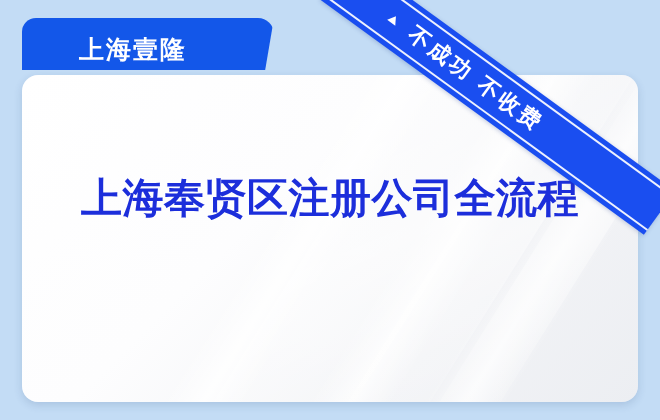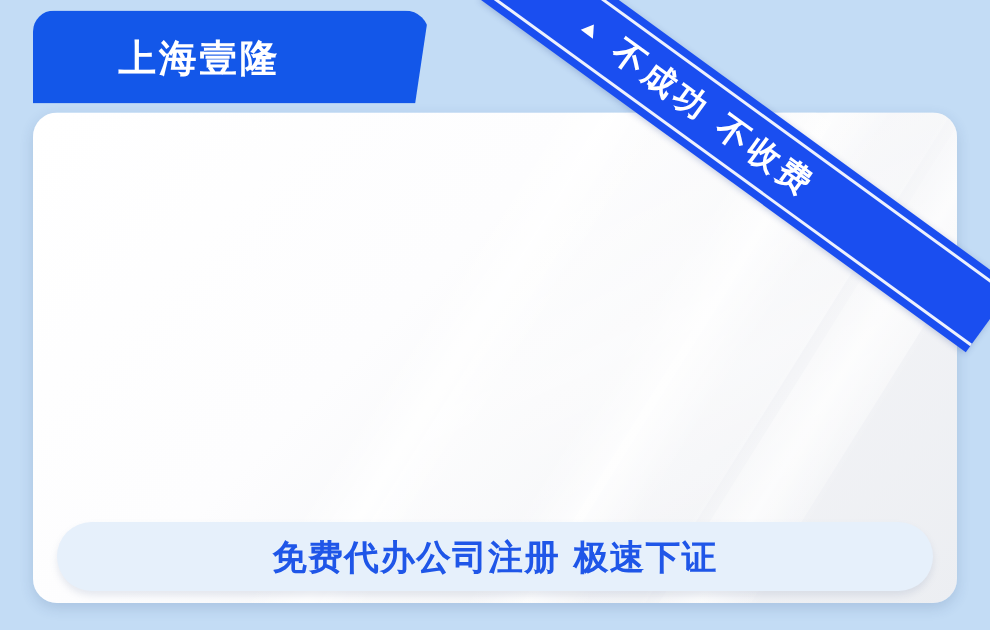--- a/index.html
+++ b/index.html
@@ -18,25 +18,24 @@
     width: 660px;
     height: 420px;
     background: #c3dcf5;
     overflow: hidden;
   }
 
   
   .brand-tab {
     position: absolute;
     left: 22px;
-    top: 7px;
+    top: 18px;
     width: 252px;
-    height: 62px;
+    height: 52px;
     z-index: 3;
-    padding-left: 12px;
   }
   .brand-tab .tab-shape {
     position: absolute;
     inset: 0;
     background: #1357e9;
     border-top-left-radius: 14px;
     border-top-right-radius: 16px;
     -webkit-clip-path: polygon(0 0, 100% 0, 96.5% 100%, 0 100%);
     clip-path: polygon(0 0, 100% 0, 96.5% 100%, 0 100%);
   }
@@ -183,25 +182,23 @@
     <div class="tab-shape"></div>
     <div class="tab-label">上海壹隆</div>
   </div>
 
   <div class="content-card">
     <div class="card-sheen sheen-a"></div>
     <div class="card-sheen sheen-b"></div>
     <div class="card-sheen sheen-c"></div>
 
     <div class="headline">
+      <span class="line1">上海奉贤区注册公司全流程</span>
     </div>
 
-    <div class="cta-pill">
-      <span class="cta-text">免费代办公司注册 极速下证</span>
-    </div>
   </div>
 
   <div class="ribbon">
     <div class="ribbon-rule top"></div>
     <div class="ribbon-rule bottom"></div>
     <div class="ribbon-marker"></div>
     <div class="ribbon-text">不成功 不收费</div>
   </div>
 
 </div>

